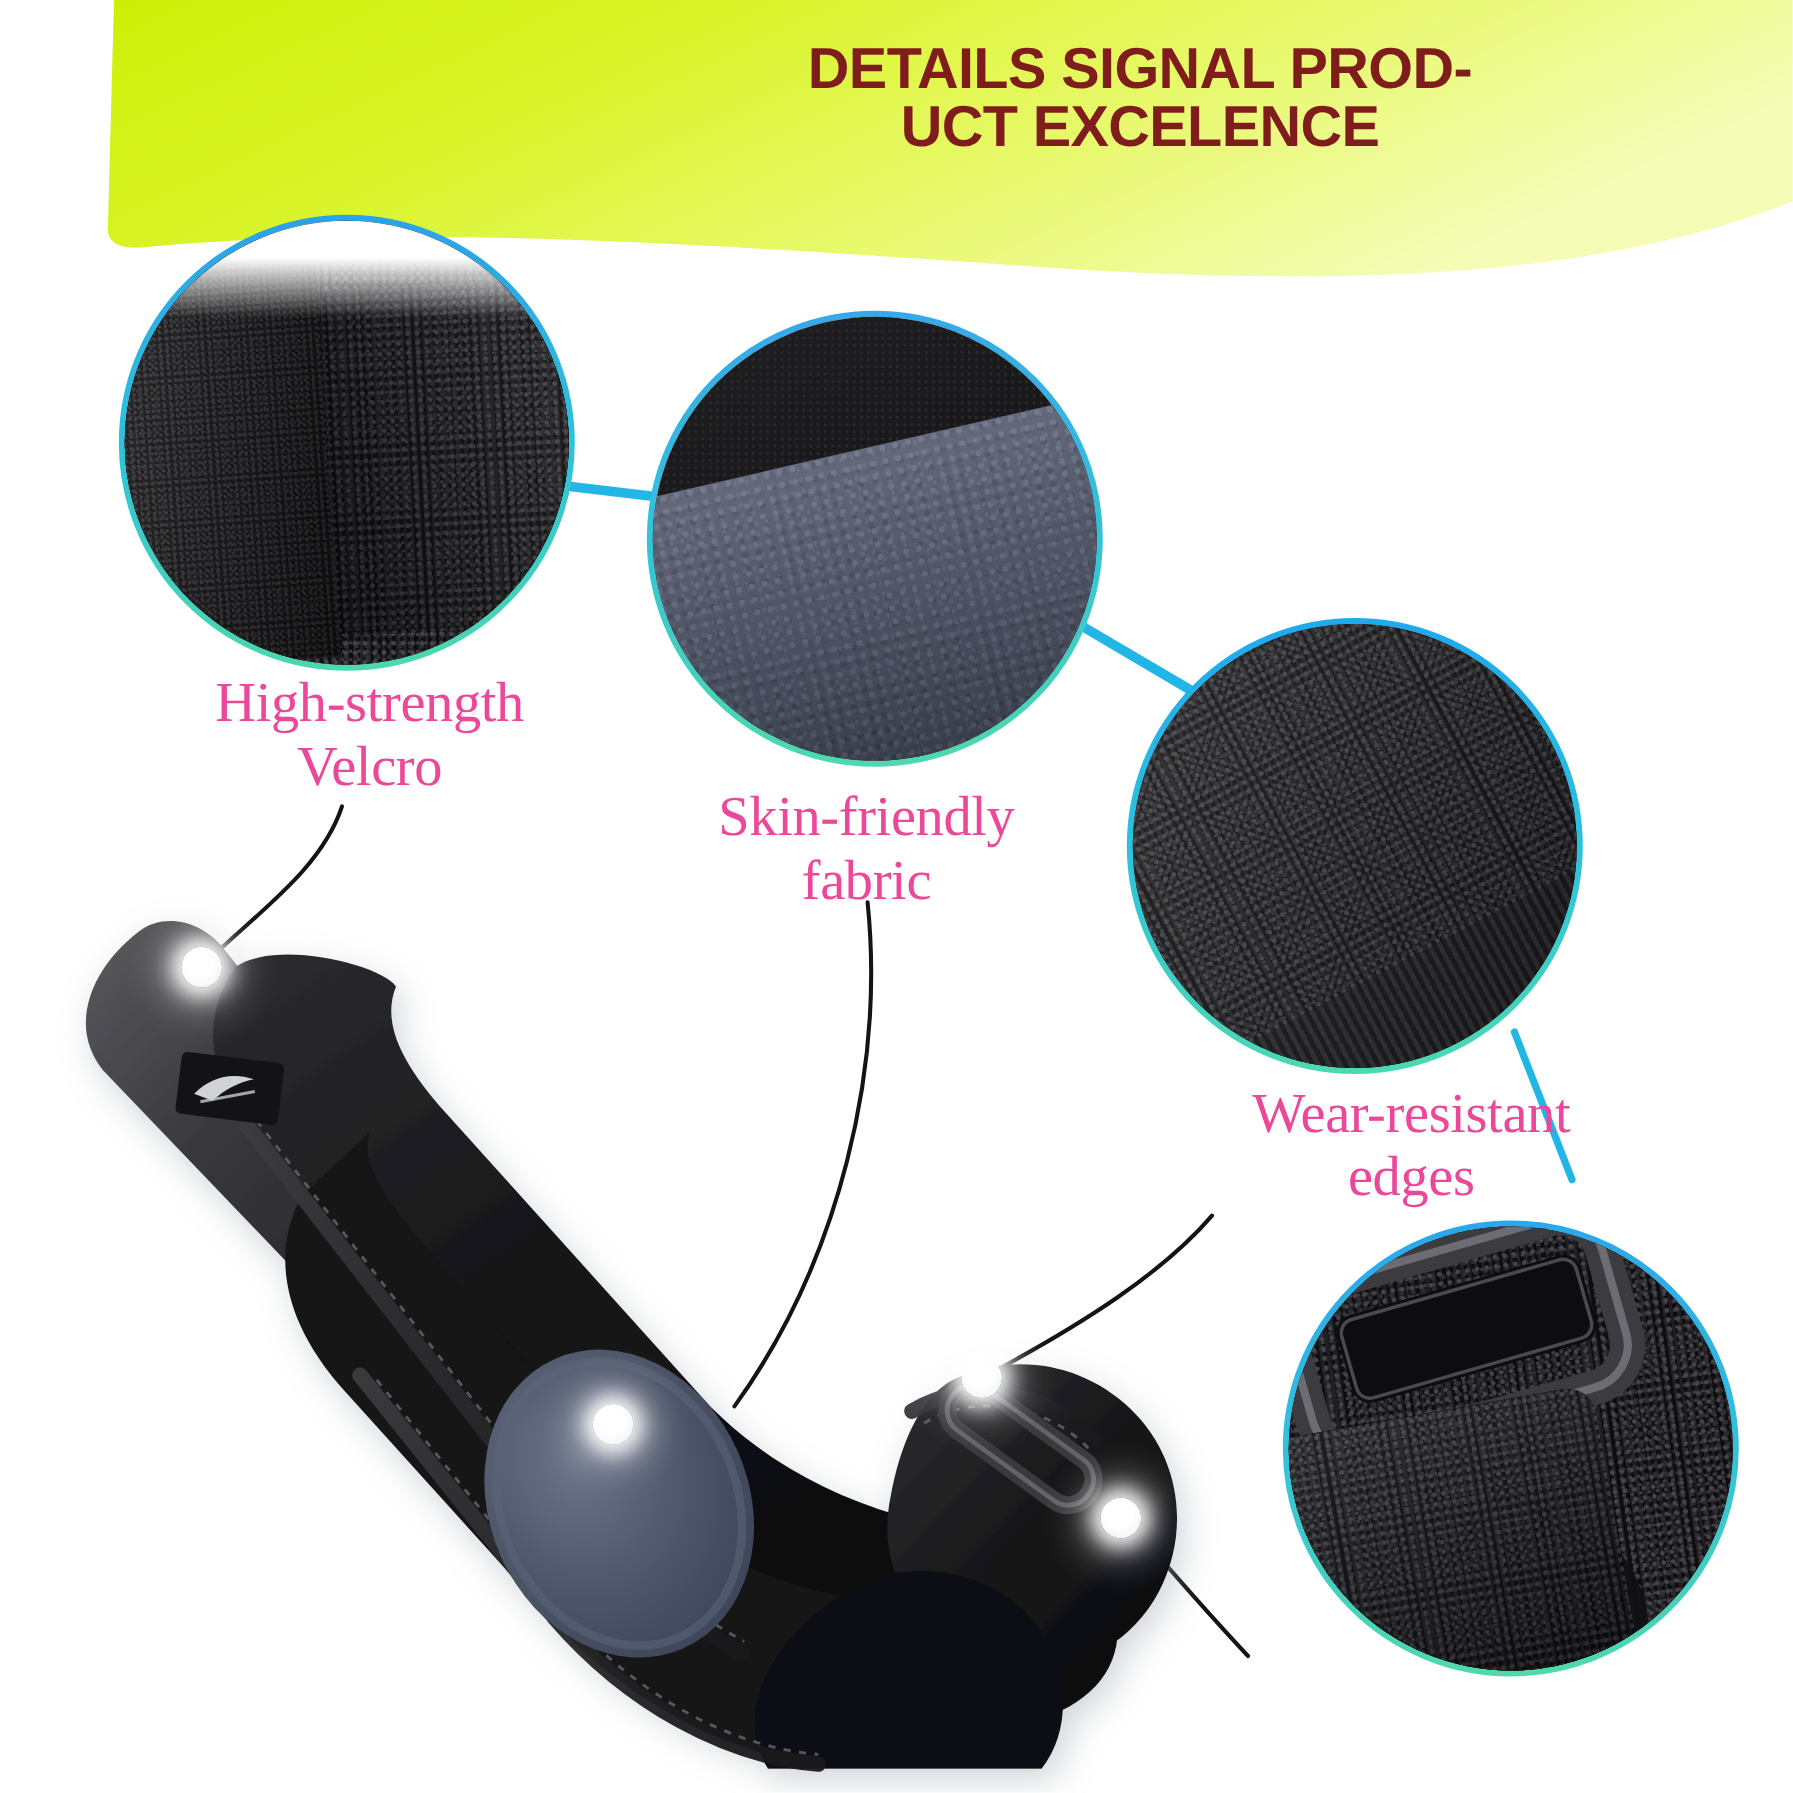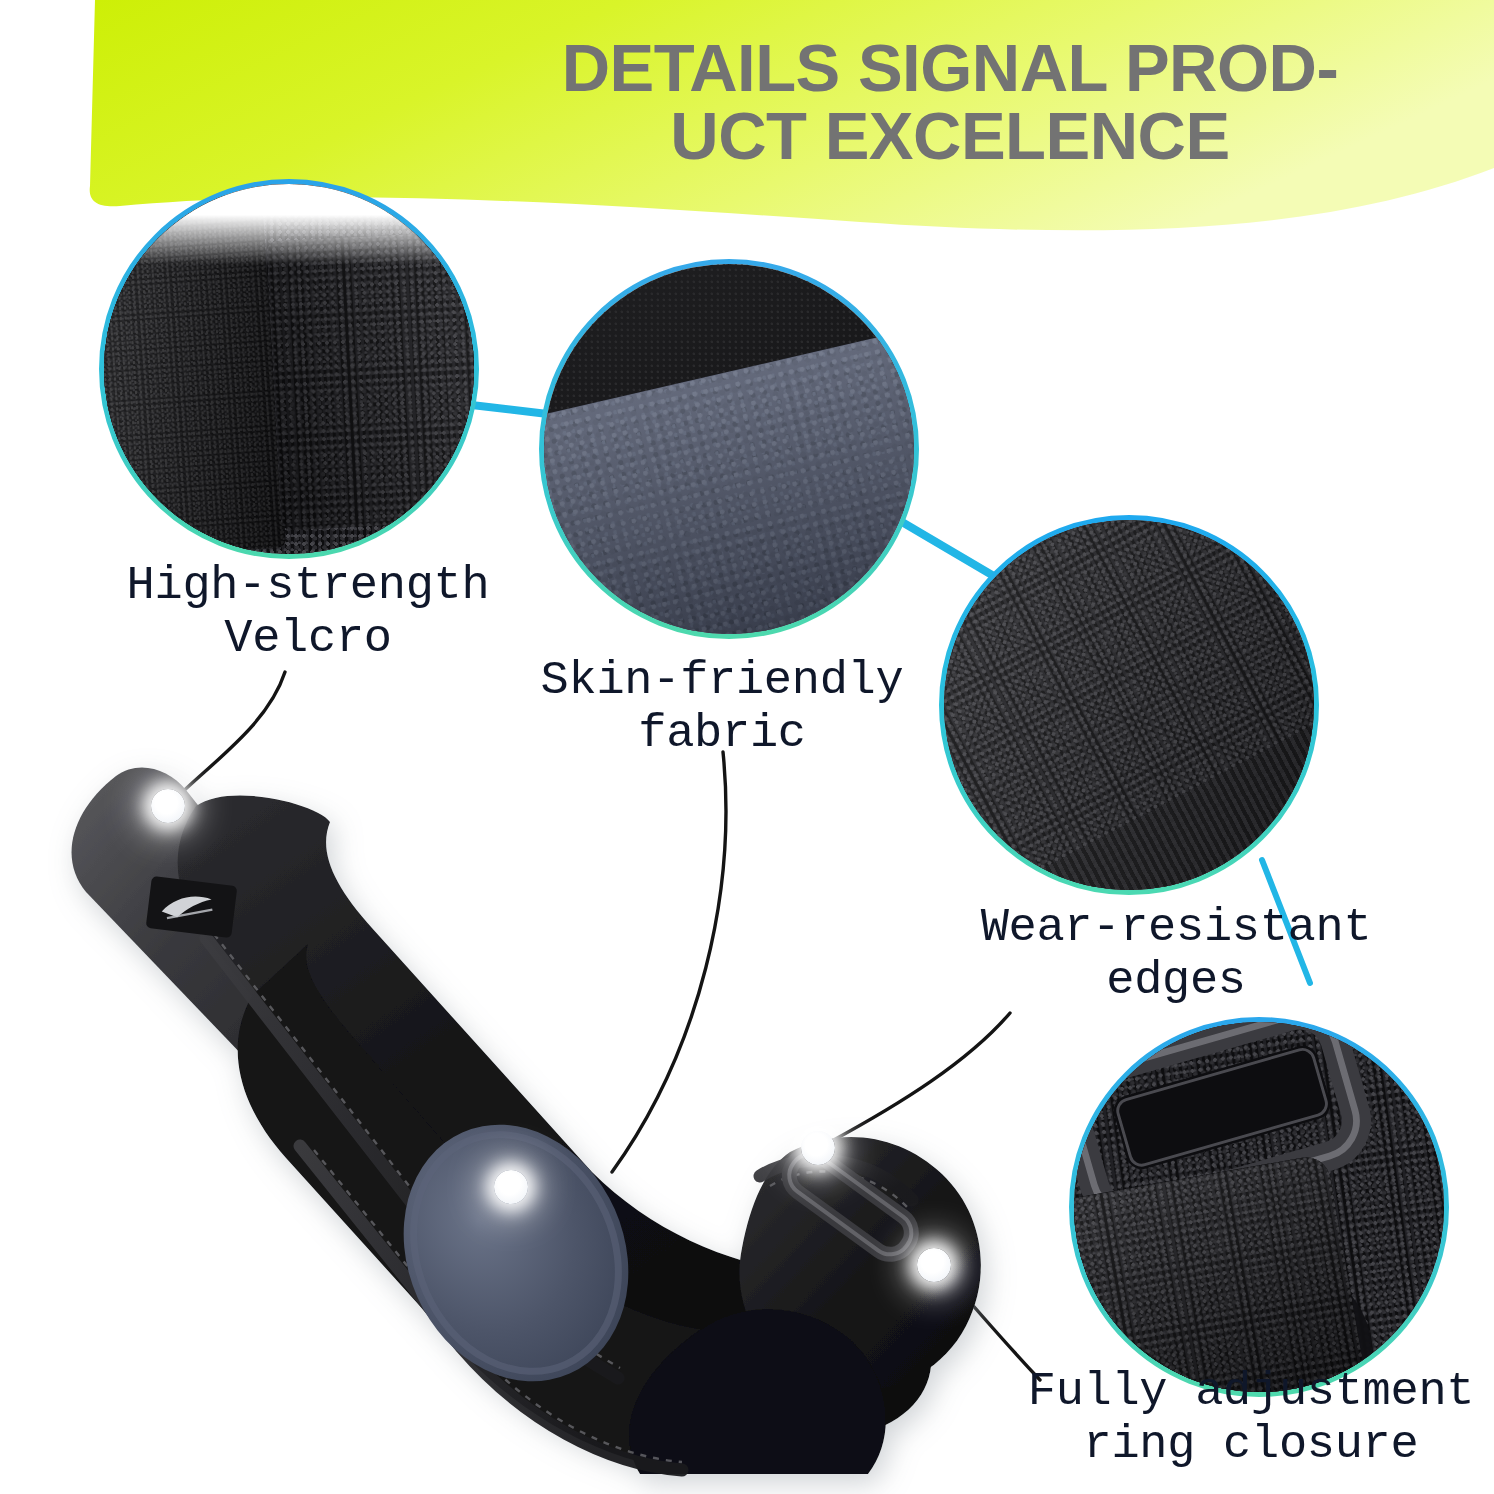--- a/index.html
+++ b/index.html
@@ -14,24 +14,24 @@
 
   
   .header-banner{
     position:absolute; left:0; top:0; width:1494px; height:230px;
   }
   .header-title{
     position:absolute;
     left:430px; top:34px; width:1040px;
     text-align:center;
     font-weight:bold;
-    font-size:67px;
+    font-size:48px;
     line-height:1.02;
     letter-spacing:-0.5px;
-    color:#737373;
+    color:#7f1d1d;
     font-family:"Liberation Sans", sans-serif;
     white-space:pre-line;
   }
 
   
   .callout{
     position:absolute;
     border-radius:50%;
   }
   .callout .disc{
@@ -71,25 +71,25 @@
   .smooth-black{
     background:
       radial-gradient(circle at 30% 30%, #2a2a2c 0 1px, transparent 1.6px),
       linear-gradient(160deg,#232325 0%,#141416 60%,#0c0c0e 100%);
     background-size:6px 6px, auto;
   }
 
   
   .label{
     position:absolute;
-    color:#0f172a;
+    color:#ec4899;
     font-size:47px;
     line-height:1.12;
     text-align:center;
-    font-family:Liberation Mono, monospace;
+    font-family:Liberation Serif, serif;
     white-space:pre-line;
     letter-spacing:-0.3px;
   }
 
   
   .hotspot{
     position:absolute;
     width:34px; height:34px; border-radius:50%;
     background:radial-gradient(circle at 45% 40%, #ffffff 0 40%, #f6f8fb 65%, #e9eef5 100%);
     box-shadow:0 0 16px 7px rgba(255,255,255,0.92), 0 0 34px 14px rgba(255,255,255,0.55);
@@ -341,16 +341,14 @@
         <path d="M 8 230 C 80 200 180 206 250 250 C 300 282 320 330 300 374 L 20 374 Z" fill="#111114" opacity="0.96"></path>
       </svg>
       <div style="position:absolute; left:-4%; bottom:-4%; width:78%; height:62%;
                   transform:rotate(-10deg); border-radius:24px; overflow:hidden;">
         <div class="tex velcro-loop"></div>
         <div style="position:absolute; inset:0;
                     background:linear-gradient(160deg, rgba(255,255,255,0.08), rgba(0,0,0,0.42));"></div>
       </div>
     </div>
   </div>
-  <div class="label" style="left:1014px; top:1366px; width:474px;">Fully adjustment
-ring closure</div>
 
 </div>
 
 </body></html>

